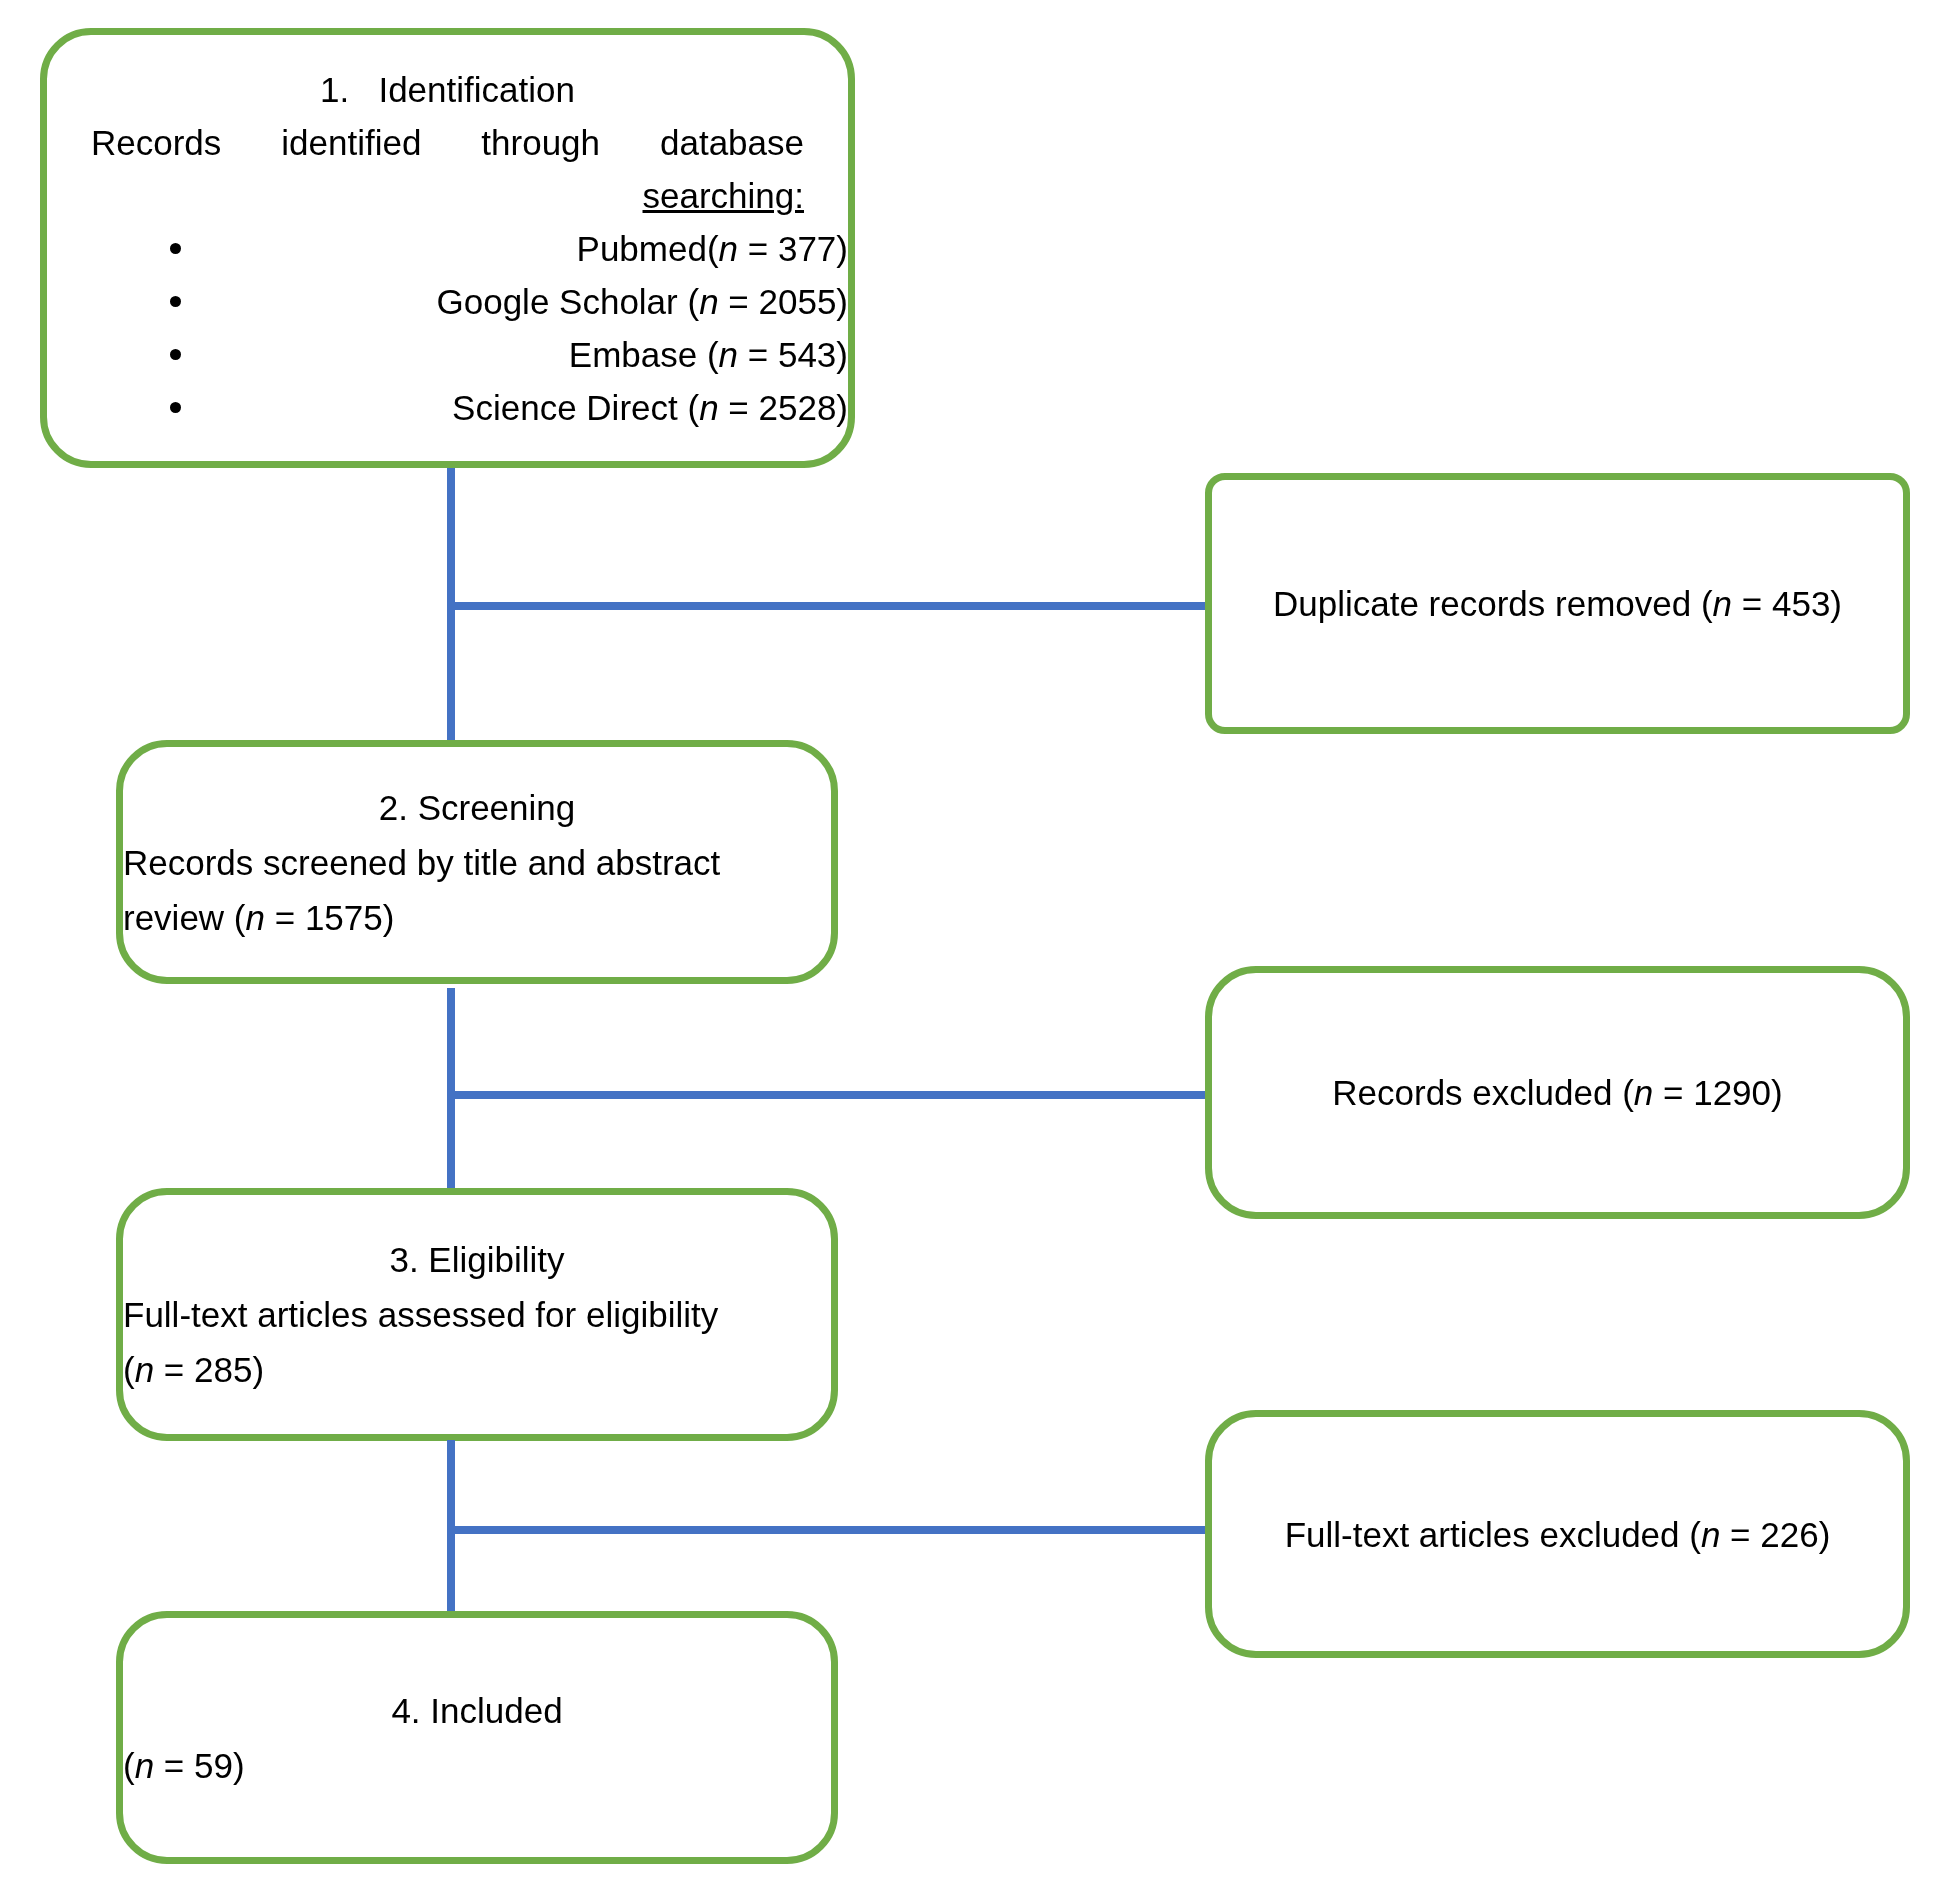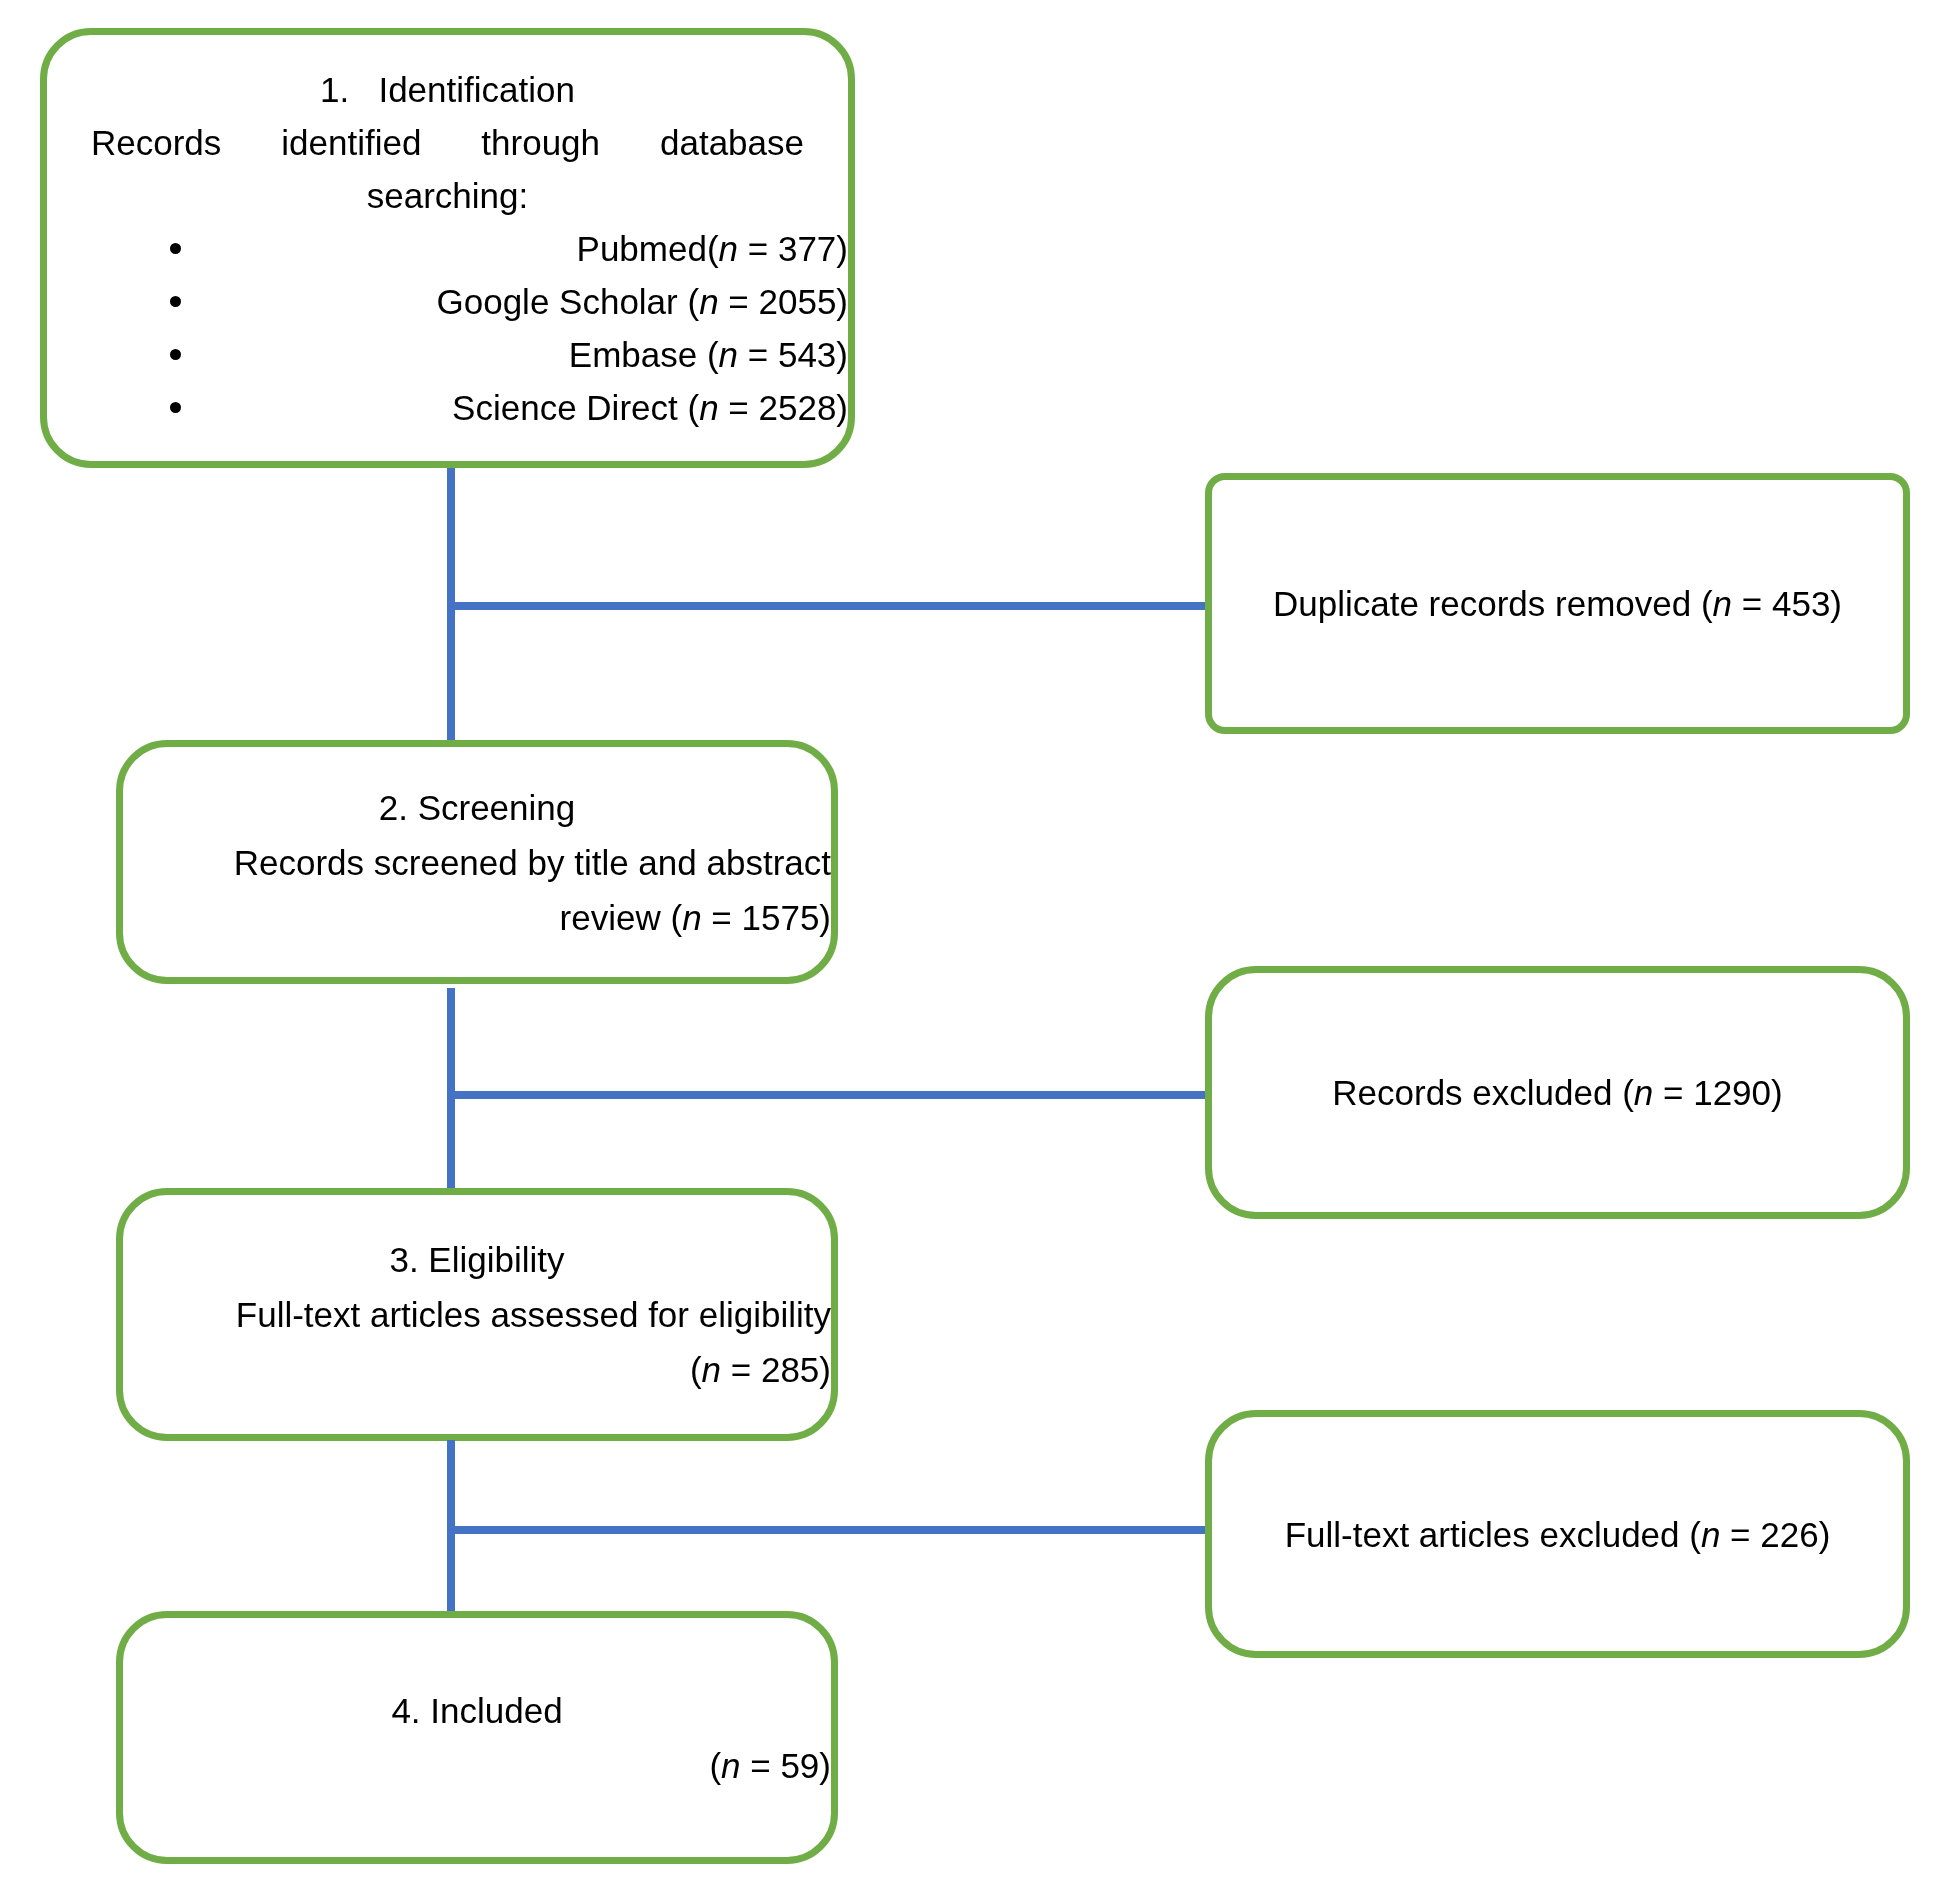--- a/index.html
+++ b/index.html
@@ -16,42 +16,42 @@
     box-sizing: border-box;
     border: 7px solid #70AD47;
     border-radius: 51px;
     background: #ffffff;
     display: flex;
     flex-direction: column;
     justify-content: center;
     font-size: 35px;
     line-height: 55px;
   }
-  .stage-line { text-align: right; white-space: nowrap; }
+  .stage-line { text-align: left; white-space: nowrap; }
   .stage-heading { text-align: center; white-space: pre-wrap; }
 
   #box-identification { left: 40px;  top: 28px;   width: 815px; height: 440px; line-height: 53px; }
   #box-screening      { left: 116px; top: 740px; width: 722px; height: 244px; }
   #box-eligibility    { left: 116px; top: 1188px; width: 722px; height: 253px; }
   #box-included       { left: 116px; top: 1611px; width: 722px; height: 253px; }
 
   #box-duplicates     { left: 1205px; top: 473px;  width: 705px; height: 261px; border-radius: 20px; }
   #box-excluded       { left: 1205px; top: 966px; width: 705px; height: 253px; }
   #box-fulltext-excl  { left: 1205px; top: 1410px; width: 705px; height: 248px; }
 
   .side-label { text-align: center; white-space: nowrap; }
 
   
   .id-para-1 {
     padding: 0 44px;
     text-align: justify;
     text-align-last: justify;
     white-space: nowrap;
   }
-  .id-para-2 { padding: 0 14px; text-align: center; }
+  .id-para-2 { padding: 0 44px; text-align: right; text-decoration: underline; }
   .source-list {
     list-style: none;
     margin: 0;
     padding: 0 0 0 123px;
   }
   .source-list li {
     position: relative;
     height: 53px;
     line-height: 53px;
     padding-left: 60px;

